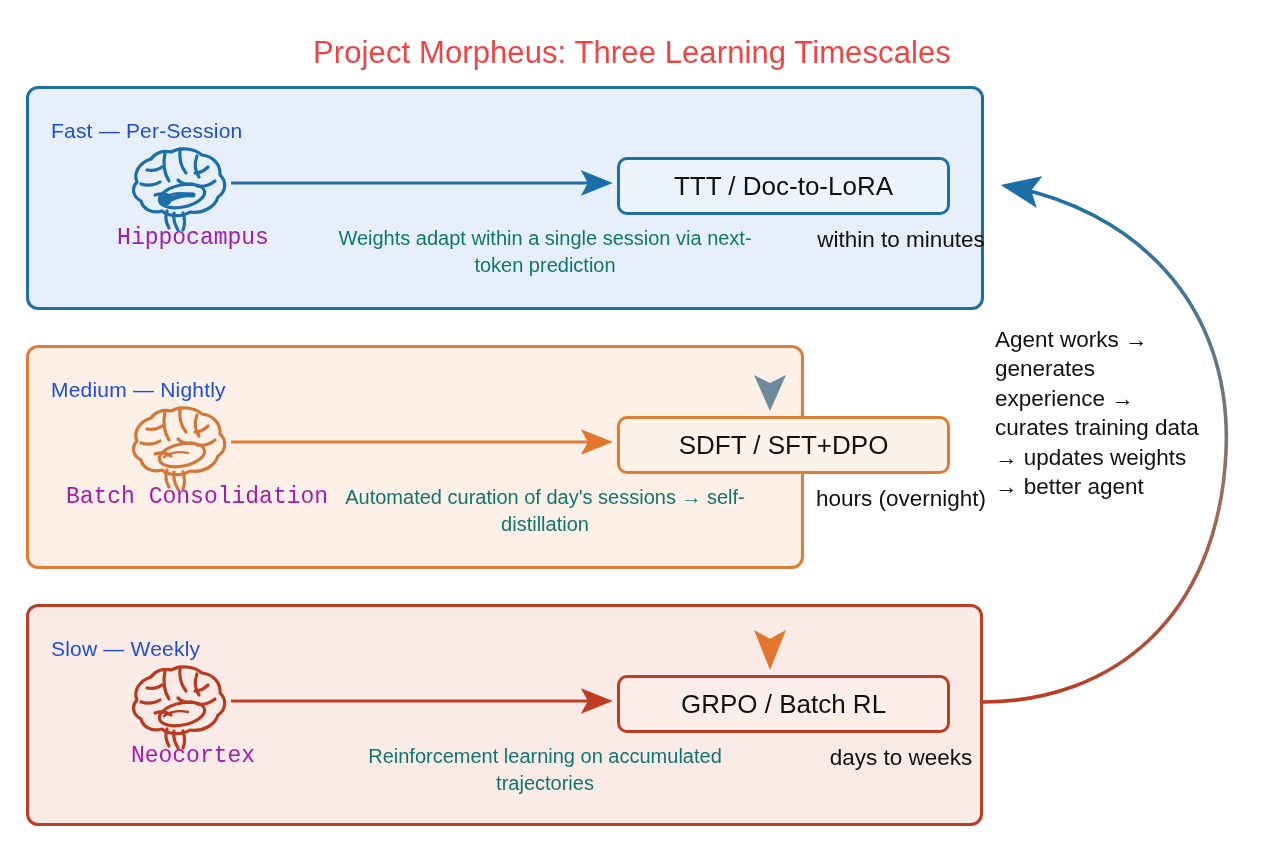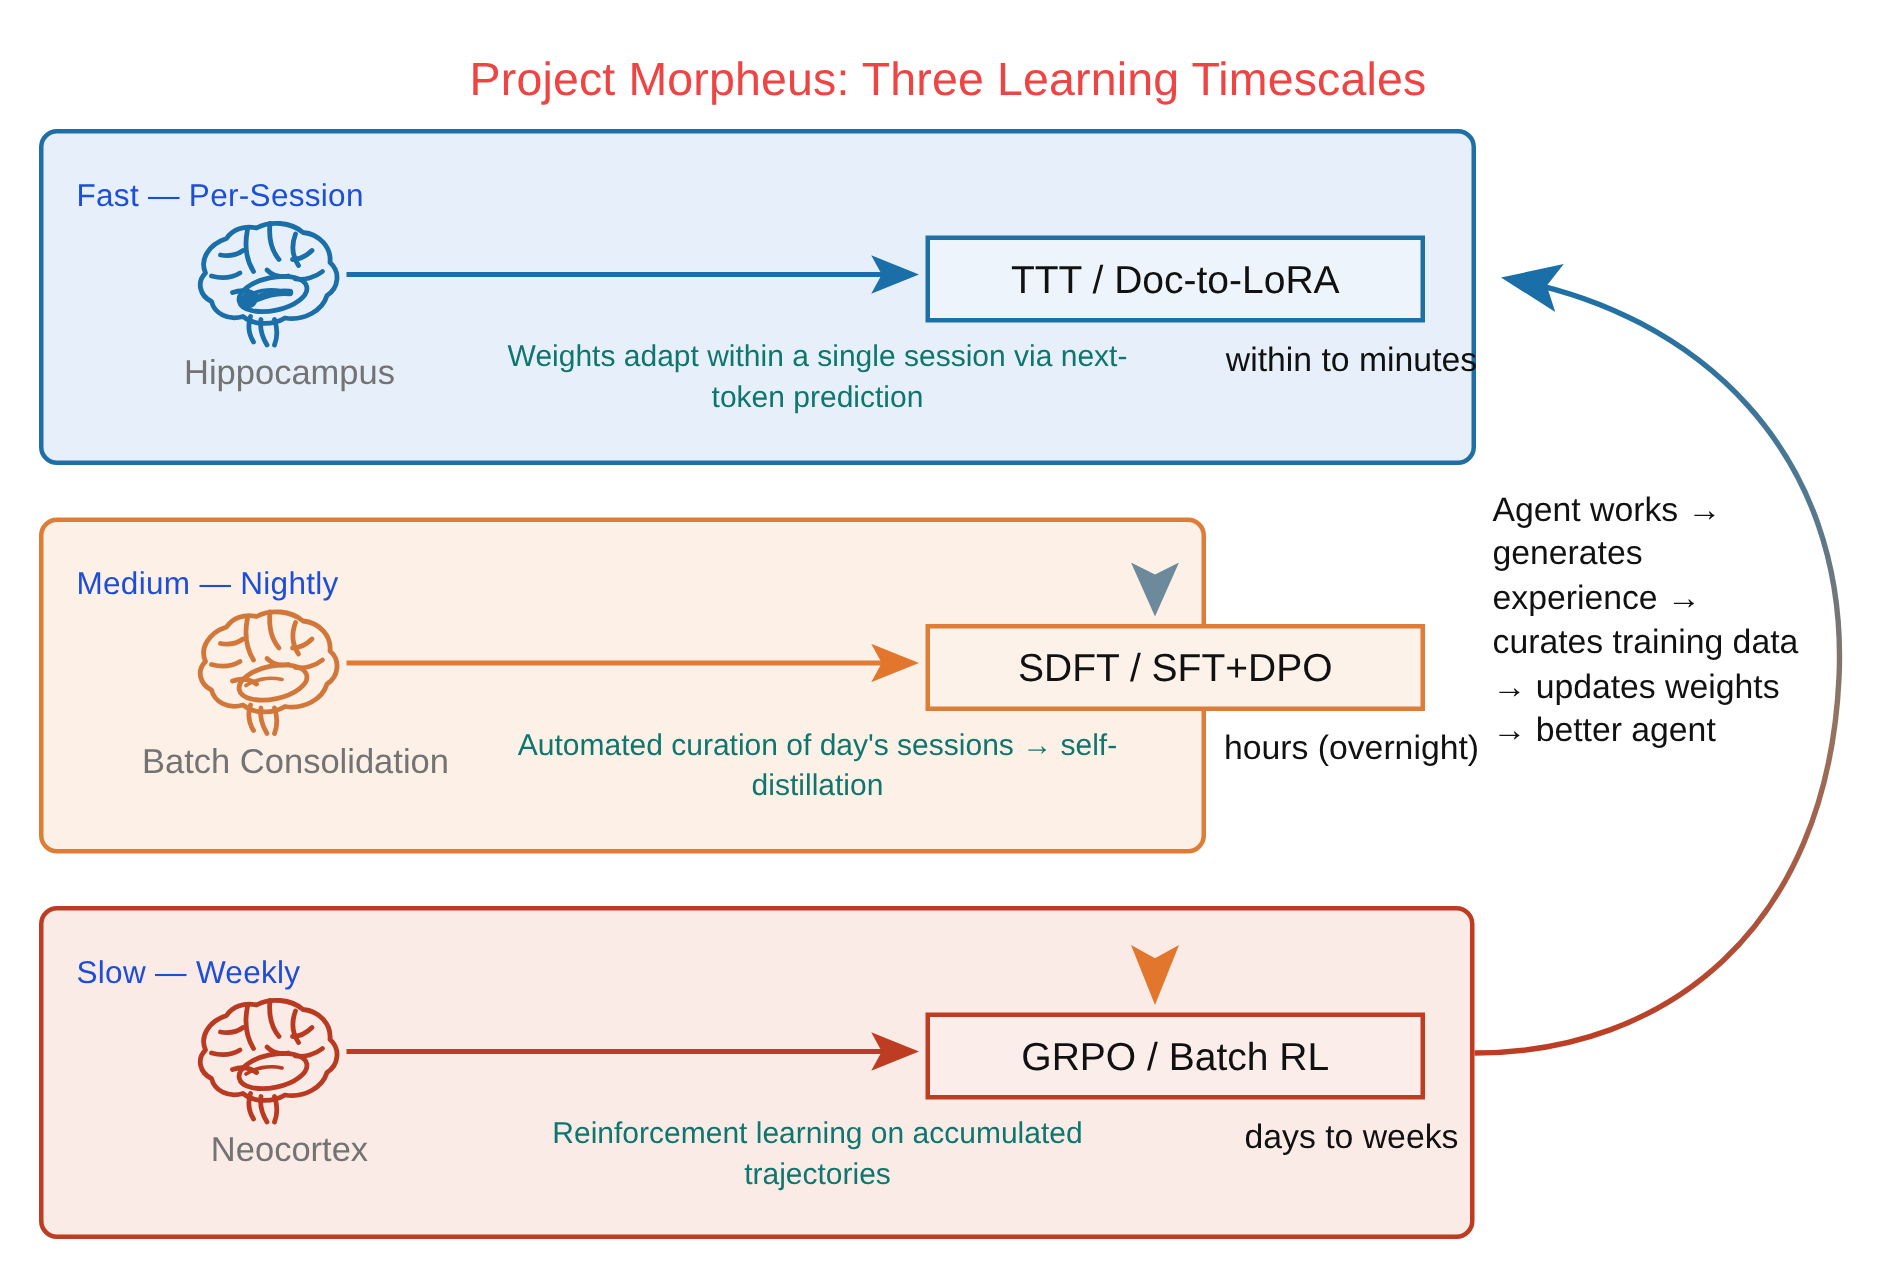--- a/index.html
+++ b/index.html
@@ -62,45 +62,47 @@
     position: absolute;
     left: 96px;
     top: 48px;
     width: 110px;
     height: 95px;
   }
   .brain svg { display: block; width: 110px; height: 95px; }
 
   .brain-caption {
     position: absolute;
-    top: 146px;
+    top: 136px;
     width: 300px;
     text-align: center;
     font-size: 23px;
-    color: #737373;
+    color: #a21caf;
+    font-family: Liberation Mono, monospace;
   }
   .brain-caption.c-fast   { left: 14px; }
   .brain-caption.c-medium { left: 18px; }
   .brain-caption.c-slow   { left: 14px; }
 
   
   .method-box {
     position: absolute;
     left: 588px;
     top: 68px;
     width: 333px;
     height: 58px;
     border-style: solid;
     border-width: 3px;
     box-sizing: border-box;
     display: flex;
     align-items: center;
     justify-content: center;
     font-size: 26px;
     color: #111111;
+    border-radius: 10px;
   }
   .mb-fast   { border-color: #1f6fa5; background: #eef4fb; }
   .mb-medium { border-color: #de7d38; background: #fdf2ea; }
   .mb-slow   { border-color: #bd3c22; background: #fbeeea; }
 
   
   .desc {
     position: absolute;
     left: 300px;
     top: 136px;

